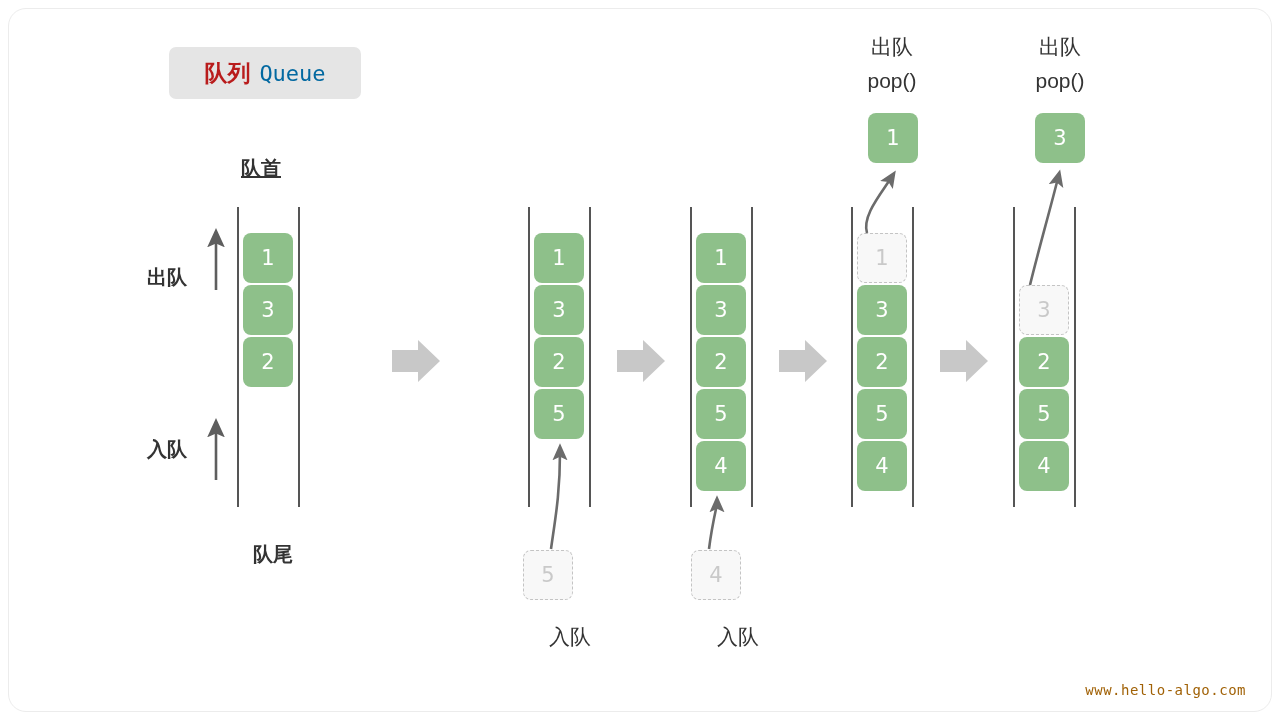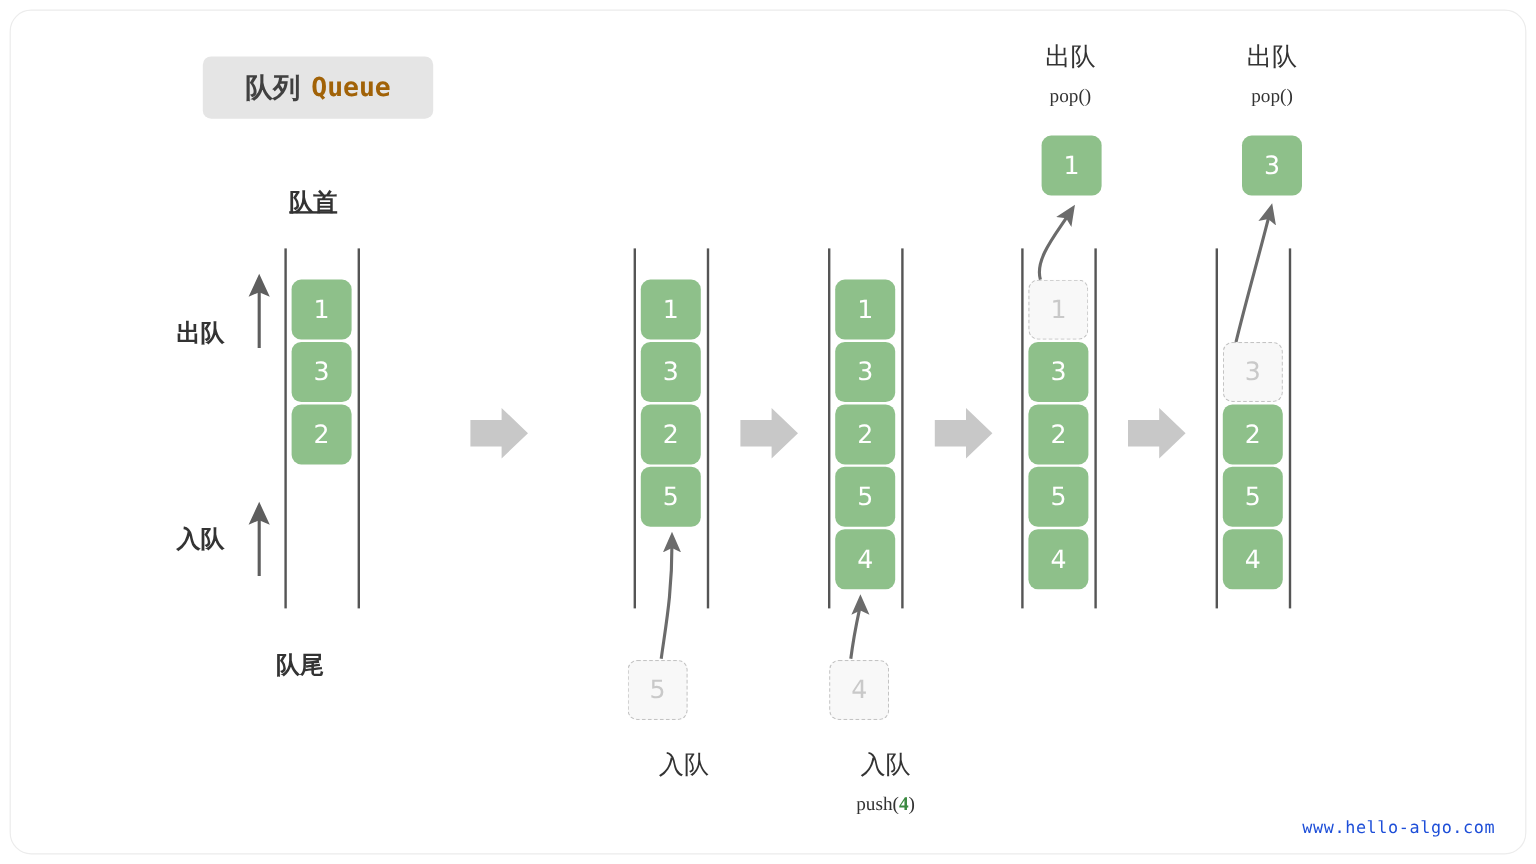--- a/index.html
+++ b/index.html
@@ -37,28 +37,27 @@
     background: #e5e5e5;
     border-radius: 7px;
     display: flex;
     align-items: center;
     justify-content: center;
     gap: 9px;
   }
   .title-cn {
     font-size: 23px;
     font-weight: bold;
-    color: #404040;
+    color: #b91c1c;
     font-family: Liberation Sans, sans-serif;
   }
   .title-en {
     font-size: 22px;
-    color: #a16207;
+    color: #0369a1;
     font-family: "DejaVu Sans Mono", "Liberation Mono", monospace;
-    font-weight: bold;
   }
 
   
   .cn-label {
     position: absolute;
     font-size: 20px;
     font-weight: bold;
     color: #333333;
     font-family: "DejaVu Sans", "Liberation Sans", sans-serif;
     white-space: nowrap;
@@ -70,23 +69,23 @@
     line-height: 34px;
   }
   .op-cn {
     display: block;
     font-size: 21px;
     color: #333333;
     font-family: "DejaVu Sans", "Liberation Sans", sans-serif;
   }
   .op-code {
     display: block;
-    font-size: 16px;
+    font-size: 21px;
     color: #333333;
-    font-family: Liberation Serif, serif;
+    font-family: Liberation Sans, sans-serif;
   }
   .op-code .arg { color: #3b8a41; font-weight: bold; }
 
   
   .rail {
     position: absolute;
     width: 1.6px;
     background: #555555;
   }
 
@@ -110,21 +109,21 @@
     border: 1.6px dashed #c4c4c4;
     color: #c9c9c9;
   }
 
   
   .watermark {
     position: absolute;
     right: 34px;
     bottom: 22px;
     font-size: 14px;
-    color: #1d4ed8;
+    color: #a16207;
     letter-spacing: 0.5px;
     font-family: "DejaVu Sans Mono", "Liberation Mono", monospace;
   }
 
   svg.overlay {
     position: absolute;
     left: 0; top: 0;
     width: 1280px;
     height: 720px;
     pointer-events: none;
@@ -135,21 +134,21 @@
 
 <div id="canvas">
   <div class="card"></div>
 
   <div class="title-badge">
     <span class="title-cn">队列</span>
     <span class="title-en">Queue</span>
   </div>
 
   <div class="cn-label" style="left:241px; top:155px;text-decoration:underline;">队首</div>
-  <div class="cn-label" style="left:230px; top:541px;">队尾</div>
+  <div class="cn-label" style="left:253px; top:541px;">队尾</div>
   <div class="cn-label" style="left:147px; top:264px;">出队</div>
   <div class="cn-label" style="left:147px; top:436px;">入队</div>
 
   <div class="rail" style="left:237px; top:207px; height:300px;"></div>
   <div class="rail" style="left:298px; top:207px; height:300px;"></div>
 
   <div class="rail" style="left:528px; top:207px; height:300px;"></div>
   <div class="rail" style="left:589px; top:207px; height:300px;"></div>
 
   <div class="rail" style="left:690px; top:207px; height:300px;"></div>
@@ -175,21 +174,20 @@
   </div>
 
   <div class="cell" style="left:696px; top:233px;">1</div>
   <div class="cell" style="left:696px; top:285px;">3</div>
   <div class="cell" style="left:696px; top:337px;">2</div>
   <div class="cell" style="left:696px; top:389px;">5</div>
   <div class="cell" style="left:696px; top:441px;">4</div>
   <div class="cell ghost" style="left:691px; top:550px;">4</div>
   <div class="op-label" style="left:678px; top:620px; width:120px;">
     <span class="op-cn">入队</span>
-    <span class="op-code"><span>push(</span><span class="arg">4</span><span>)</span></span>
   </div>
 
   <div class="op-label" style="left:832px; top:30px; width:120px;">
     <span class="op-cn">出队</span>
     <span class="op-code"><span>pop(</span><span class="arg"></span><span>)</span></span>
   </div>
   <div class="cell" style="left:868px; top:113px;">1</div>
   <div class="cell ghost" style="left:857px; top:233px;">1</div>
   <div class="cell" style="left:857px; top:285px;">3</div>
   <div class="cell" style="left:857px; top:337px;">2</div>

